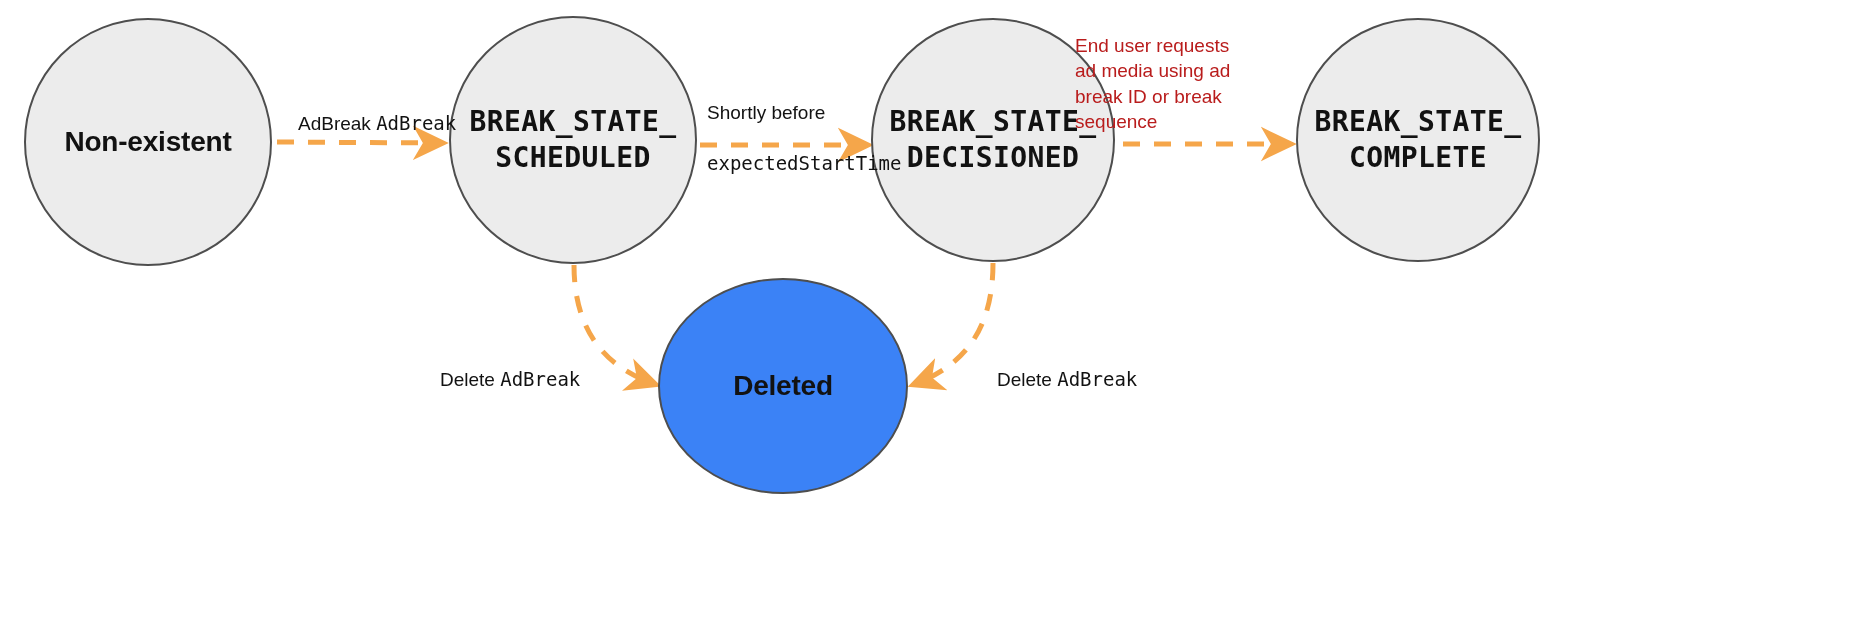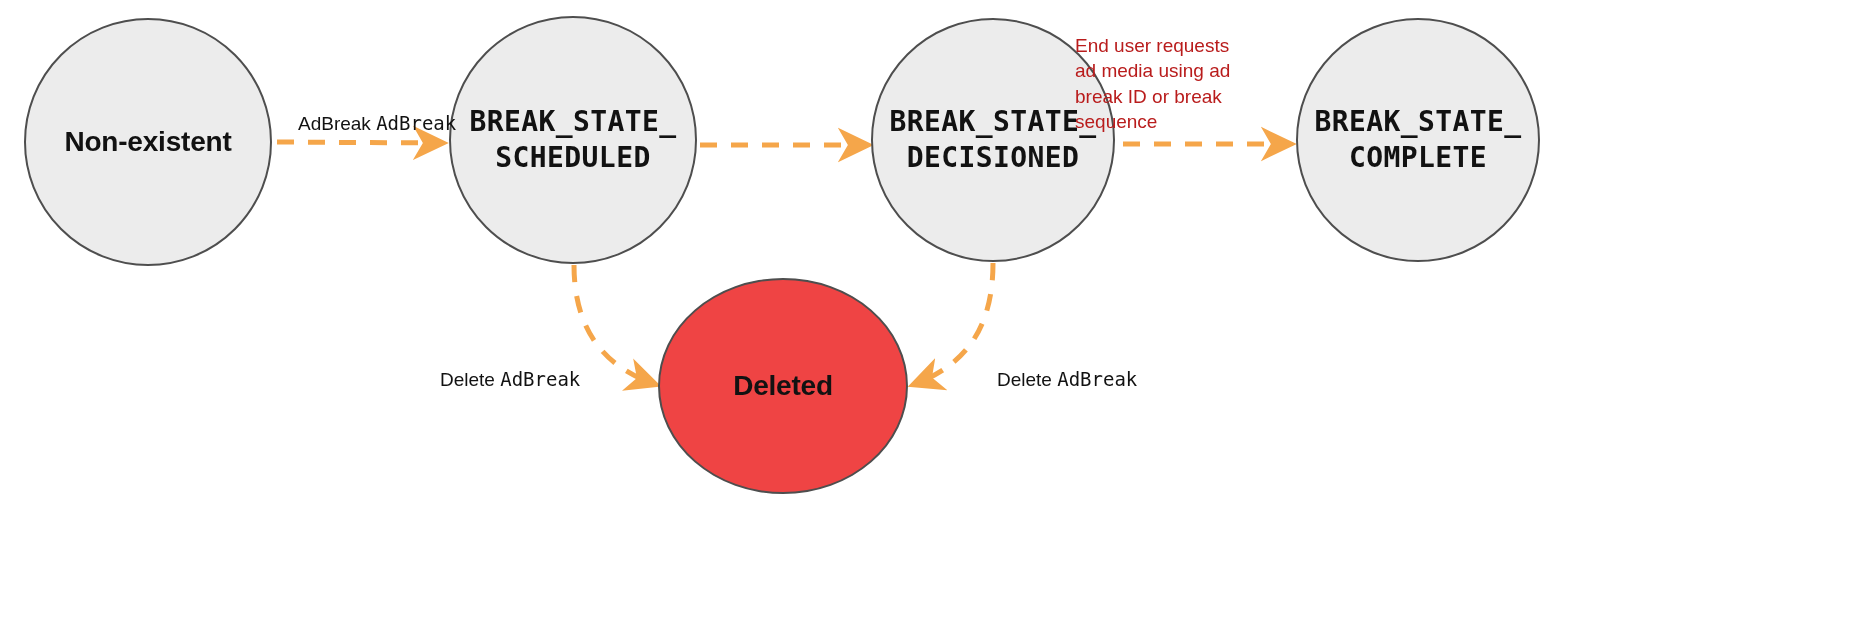--- a/index.html
+++ b/index.html
@@ -106,28 +106,32 @@
   <div class="node" style="left: 871px; top: 18px; width: 244px; height: 244px; background: rgb(236, 236, 236); border-color: rgb(78, 78, 78);">
     <span class="node-label mono">BREAK_STATE_
 DECISIONED</span>
   </div>
 
   <div class="node" style="left: 1296px; top: 18px; width: 244px; height: 244px; background: rgb(236, 236, 236); border-color: rgb(78, 78, 78);">
     <span class="node-label mono">BREAK_STATE_
 COMPLETE</span>
   </div>
 
-  <div class="node" style="left: 658px; top: 278px; width: 250px; height: 216px; background: #ef4444; border-color: rgb(78, 78, 78);">
+  <div class="node" style="left: 658px; top: 278px; width: 250px; height: 216px; background: #3b82f6; border-color: rgb(78, 78, 78);">
     <span class="node-label sans">Deleted</span>
   </div>
 
   <div class="edge-label mixed" style="left: 298px; top: 86px; color: rgb(18, 18, 18);">
     <span>AdBreak </span><span class="mono-part">AdBreak</span>
   </div>
 
+  <div class="edge-label mixed" style="left: 707px; top: 75px; color: rgb(18, 18, 18);">
+    <div>Shortly before</div>
+    <div class="mono-part">expectedStartTime</div>
+  </div>
 
   <div class="edge-label sans" style="left: 1075px; top: 33px; color: #b91c1c;">End user requests
 ad media using ad
 break ID or break
 sequence</div>
 
   <div class="edge-label mixed" style="left: 440px; top: 342px; color: rgb(18, 18, 18);">
     <span>Delete </span><span class="mono-part">AdBreak</span>
   </div>
 

